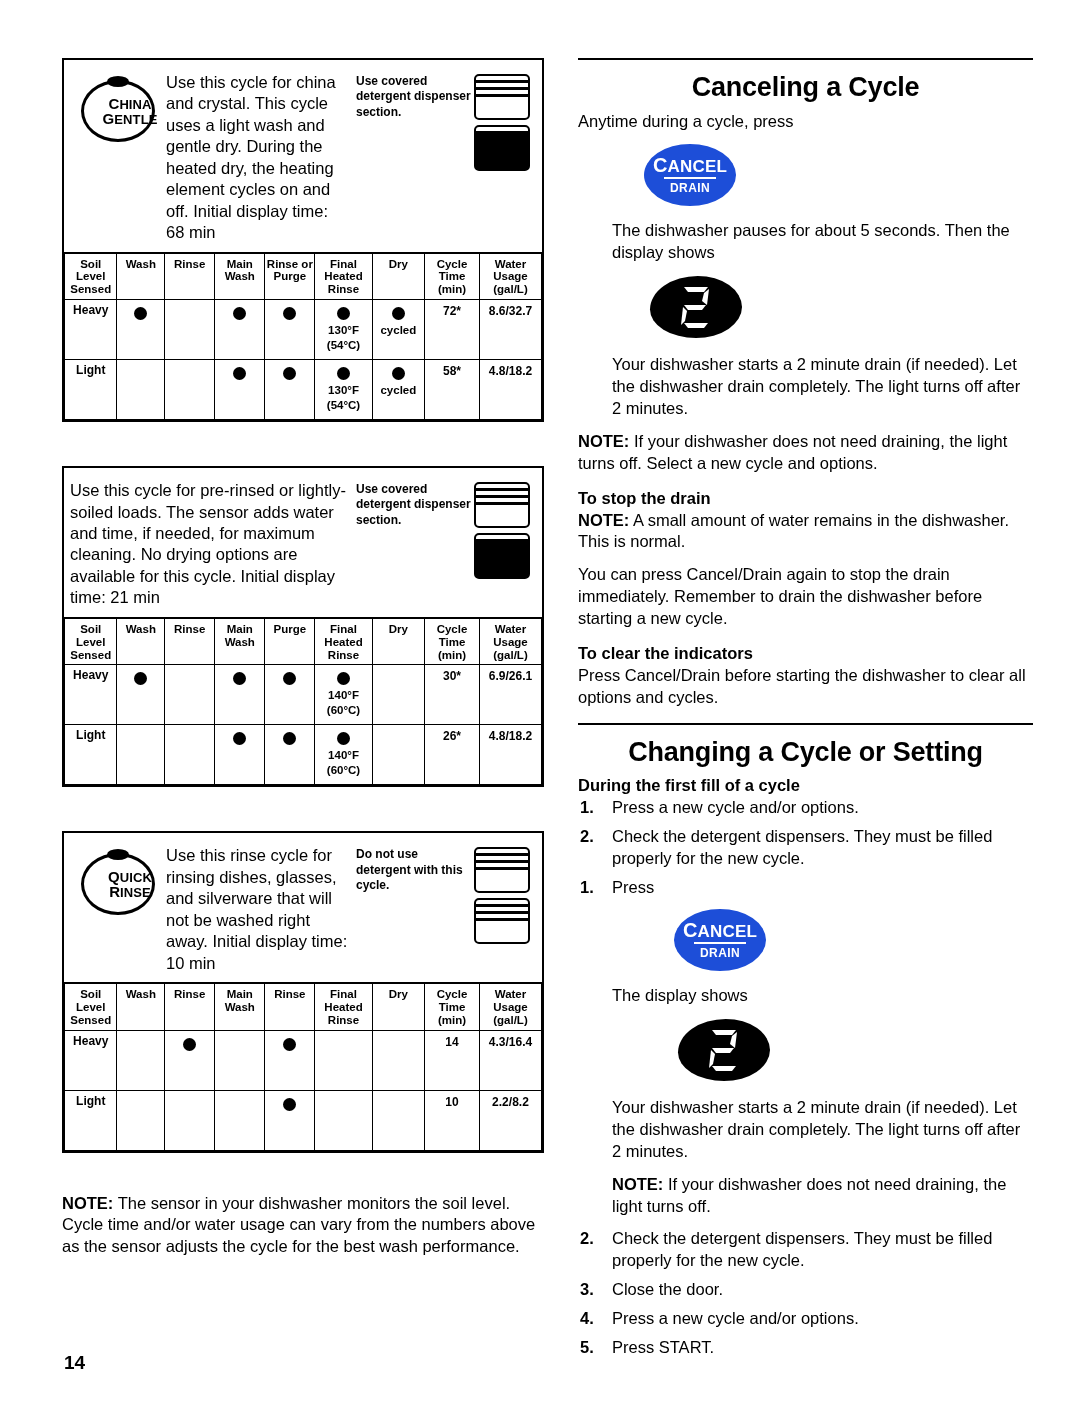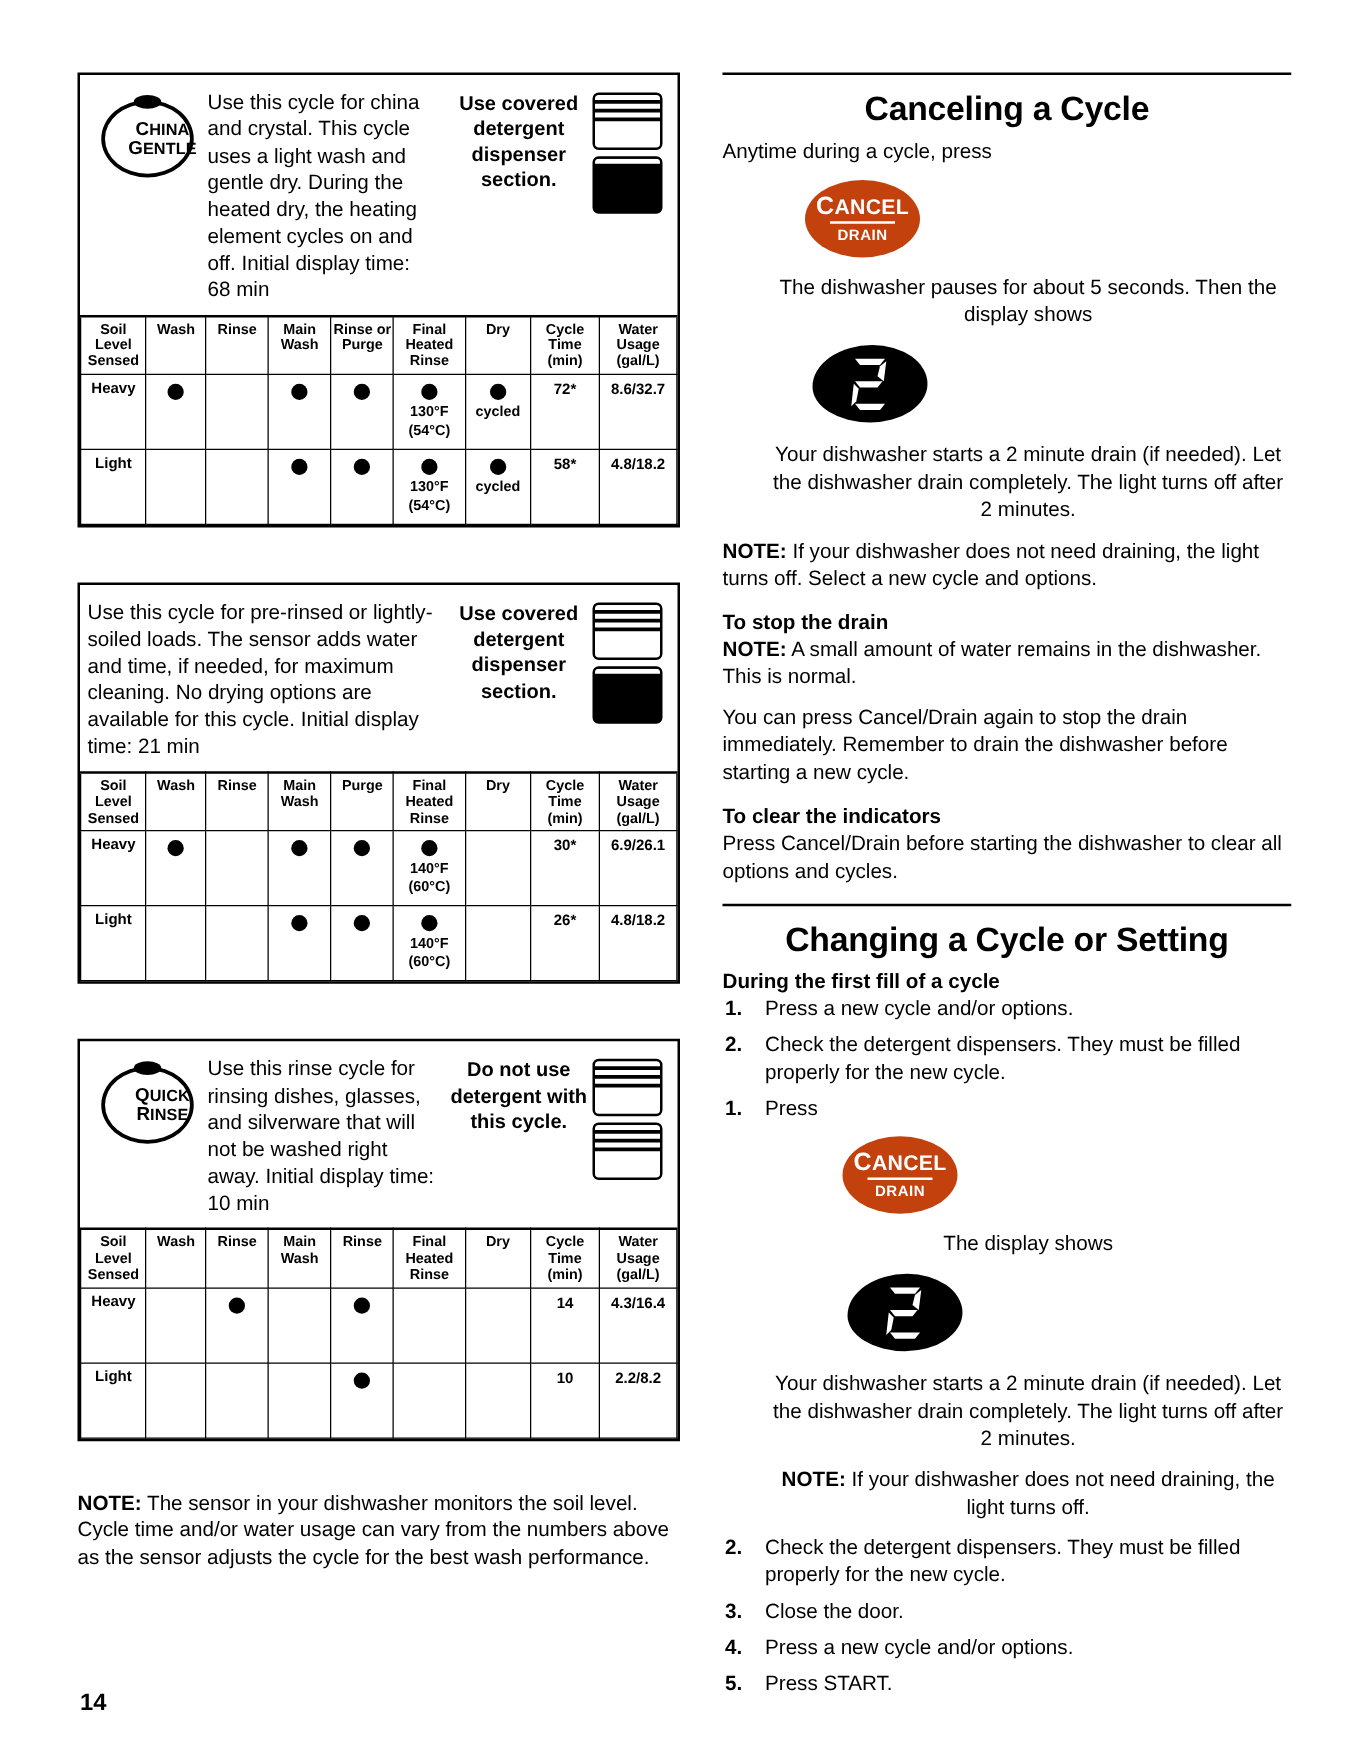--- a/index.html
+++ b/index.html
@@ -36,21 +36,21 @@
   .badge-oval::before{
     content:""; position:absolute;
     top:-7px; left:50%; transform:translateX(-50%);
     width:22px; height:11px; background:#000; border-radius:50%;
   }
   .badge-line { font-size:13px; font-weight:600; letter-spacing:.1px; white-space:nowrap;margin-left:24px; }
   .badge-line .cap { font-size:15px; }
 
   .cycle-desc { flex:1 1 auto; font-size:16.5px; line-height:1.30; padding-top:2px; padding-right:6px; }
 
-  .cycle-note { width:118px; flex:0 0 118px; font-size:16px; font-weight:bold; line-height:1.28; text-align:center; padding-top:4px; }
+  .cycle-note { width:118px; flex:0 0 118px; font-size:12px; font-weight:bold; line-height:1.28; text-align:left; padding-top:4px; }
 
   .disp-icon { width:62px; flex:0 0 62px; padding-top:4px; }
   .disp-box { width:56px; height:46px; border:2.5px solid #000; border-radius:5px; margin-bottom:5px; background:#fff; position:relative; overflow:hidden; }
   .disp-box .bar { position:absolute; left:0; right:0; height:3px; background:#000; }
   .disp-box .bar.b1{ top:4px; } .disp-box .bar.b2{ top:11px; } .disp-box .bar.b3{ top:18px; }
   .disp-box.filled { background:#000; }
   .disp-box.filled::after{ content:""; position:absolute; left:0; right:0; top:0; height:4px; background:#fff; }
 
   
   table.cyc { width:100%; border-collapse:collapse; table-layout:fixed; border-top:2px solid #000; }
@@ -63,29 +63,29 @@
   .cellnum { display:block; padding-top:1px; }
 
   
   .foot-note { font-size:16.5px; line-height:1.32; margin-top:10px; }
   .foot-note b { font-weight:bold; }
 
   
   .rule { border-top:2.5px solid #000; margin:0 0 12px 0; }
   h2.sec { font-size:27px; font-weight:bold; text-align:center; margin:4px 0 8px 0; letter-spacing:-.2px; }
   p.body { font-size:16.5px; line-height:1.33; margin:0 0 11px 0; }
-  p.indent { margin-left:34px;text-align:center; }
+  p.indent { margin-left:34px; }
   h3.sub-h { font-size:16.5px; font-weight:bold; margin:14px 0 2px 0; }
   h3.sub-h.tight { margin-top:16px; }
 
   .btn-wrap { margin:10px 0 14px 66px; }
   .btn-wrap.deep { margin-left:96px; }
   .cancel-btn {
     width:92px; height:62px; border-radius:50%;
-    background:#c2410c; color:#fff;
+    background:#1d4ed8; color:#fff;
     display:flex; flex-direction:column; align-items:center; justify-content:center;
     line-height:1;
   }
   .cancel-btn .l1 { font-size:17px; font-weight:bold; letter-spacing:.2px; }
   .cancel-btn .l1 .cap { font-size:20px; }
   .cancel-btn .divider { width:52px; height:2px; background:#fff; margin:2px 0 3px 0; }
   .cancel-btn .l2 { font-size:12px; font-weight:bold; letter-spacing:.4px; }
 
   .disp-wrap { margin:12px 0 16px 72px; }
   .disp-wrap.deep { margin-left:100px; }

